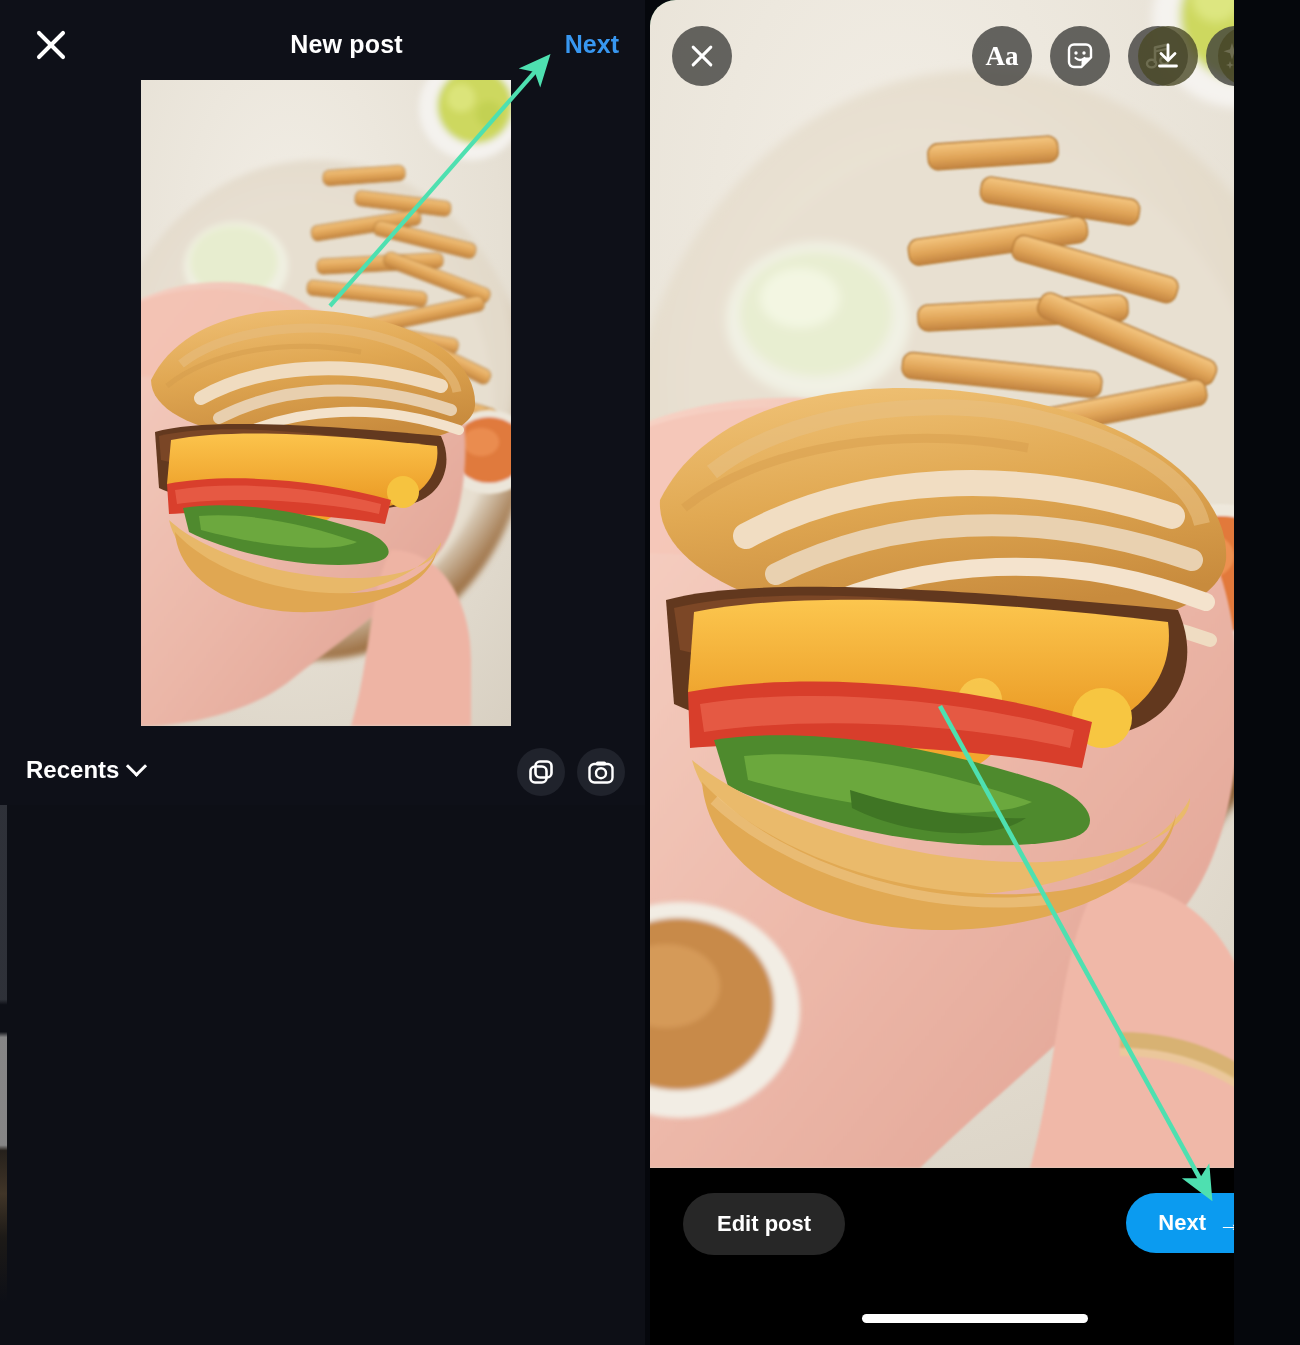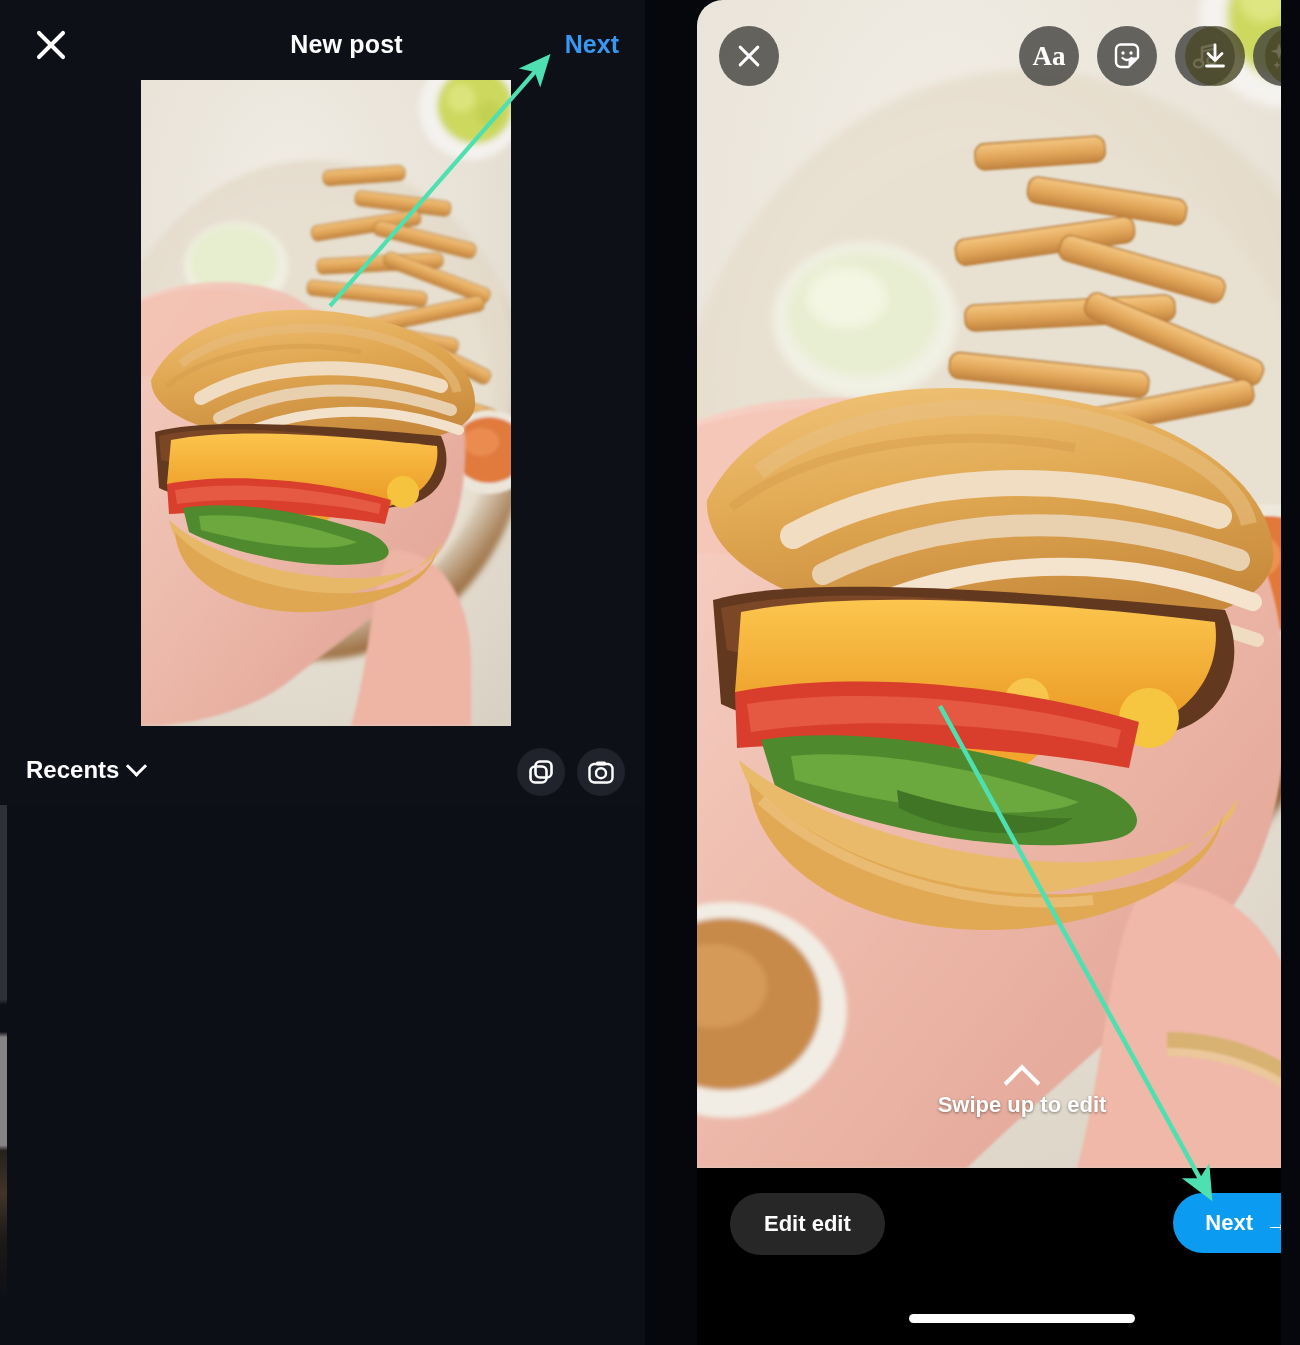--- a/index.html
+++ b/index.html
@@ -86,21 +86,21 @@
       #0d0f16 37%, #0d0f16 42%,
       #e8e6e2 43%, #e8e6e2 63%,
       #3a2f20 64%, #6b5436 72%, #2a2318 80%,
       #0d0f16 92%, #0d0f16 100%);
     opacity: .55;
   }
 
   
   .right-panel {
     position: absolute; left: 650px; top: 0; width: 584px; height: 1345px;
-    background: #14532d; border-top-left-radius: 26px; overflow: hidden; margin-left: 47px;
+    background: #14532d; border-top-left-radius: 26px; overflow: hidden;
   }
   .rp-photo {
     position: absolute; left: 0; top: 0; width: 650px; height: 1168px;
     overflow: hidden;
   }
   .rp-toolbar {
     position: absolute; left: 0; top: 26px; width: 650px; height: 62px;
     display: flex; align-items: center;
   }
   .tool-circle {
@@ -532,28 +532,24 @@
 
         <div class="tool-circle tc-more">
           <svg width="28" height="10" viewBox="0 0 28 10">
             <circle cx="5" cy="5" r="2.9" fill="#fff"></circle>
             <circle cx="14" cy="5" r="2.9" fill="#fff"></circle>
             <circle cx="23" cy="5" r="2.9" fill="#fff"></circle>
           </svg>
         </div>
       </div>
 
-      <div class="swipe-hint">
-        <div class="swipe-chev"></div>
-        <div class="swipe-text">Swipe up to edit</div>
-      </div>
     </div>
 
     <div class="rp-bottombar">
-      <div class="edit-video-btn">Edit edit</div>
+      <div class="edit-video-btn">Edit post</div>
       <div class="next-btn">
         <span>Next</span>
         <span class="arrow-right">→</span>
       </div>
       <div class="home-indicator"></div>
     </div>
   </div>
 
   <svg class="anno" viewBox="0 0 1300 1345">
     <defs>

